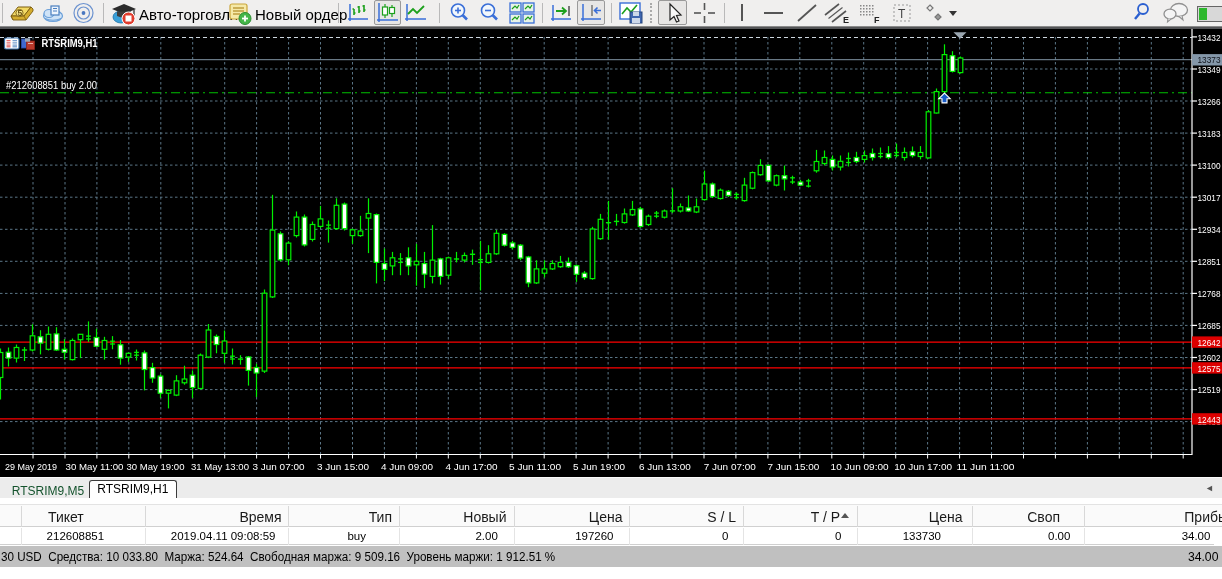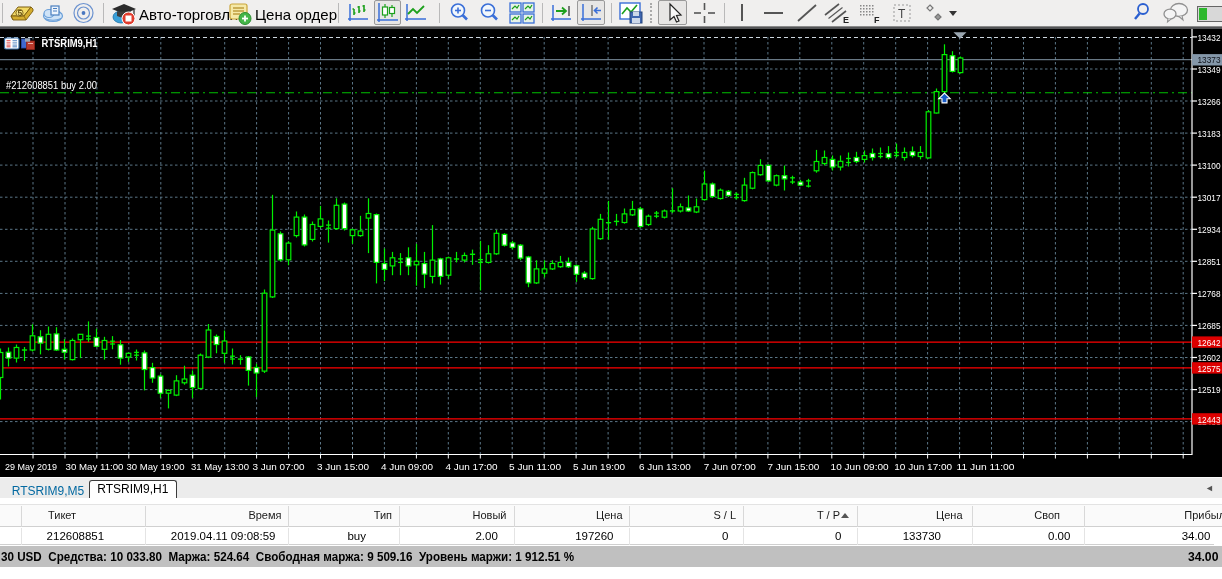--- a/index.html
+++ b/index.html
@@ -1,30 +1,30 @@
 <!DOCTYPE html>
 <html><head><meta charset="utf-8">
 <style>
 *{margin:0;padding:0;box-sizing:border-box}
 html,body{width:1222px;height:579px;overflow:hidden;background:#fff;font-family:"Liberation Sans",sans-serif}
 .abs{position:absolute}
 #toolbar{position:absolute;left:0;top:0;width:1222px;height:25.5px;background:#f0efee}
 #darkstrip{position:absolute;left:0;top:25.5px;width:1222px;height:3px;background:#535456;border-top:1px solid #8a8a8a}
 #chart{position:absolute;left:0;top:28.5px;width:1222px;height:448px;background:#000}
 #tabbar{position:absolute;left:0;top:476.5px;width:1222px;height:21px;background:#ececec;border-top:1px solid #fafafa}
-.tab-inactive{position:absolute;left:2px;top:6px;color:#0369a1;font-size:12px}
+.tab-inactive{position:absolute;left:2px;top:6px;color:#14532d;font-size:12px}
 .tab-active{position:absolute;left:88.9px;top:2px;width:88px;height:19.5px;background:#fff;border:1.5px solid #3c3c3c;border-bottom:none;border-radius:3px 3px 0 0;color:#000;font-size:12px;text-align:center;line-height:17px}
 #tblwrap{position:absolute;left:0;top:497.5px;width:1222px;height:48.5px;background:#fff}
 #thead{position:absolute;left:0;top:6px;width:1222px;height:23px;background:#fafafa;border-top:1px solid #e3e3e3;border-bottom:1px solid #d0d0d0}
 #trow{position:absolute;left:0;top:30px;width:1214px;height:17.7px;background:#fff;border-bottom:1px solid #d0d0d0}
 .hsep{position:absolute;top:1px;width:1px;height:21px;background:#d8d8d8}
 .rsep{position:absolute;top:0;width:1px;height:17px;background:#e4e4e4}
-.ht{position:absolute;top:4.5px;font-size:11px;color:#1a1a1a;white-space:nowrap}
+.ht{position:absolute;top:4.5px;font-size:14px;color:#1a1a1a;white-space:nowrap}
 .rt{position:absolute;top:2.5px;font-size:11.5px;color:#000;white-space:nowrap}
-#status{position:absolute;left:0;top:545.7px;width:1222px;height:21.6px;background:#c0c0c0;font-weight:bold;font-size:12.2px;color:#000}
+#status{position:absolute;left:0;top:545.7px;width:1222px;height:21.6px;background:#c0c0c0;font-weight:normal;font-size:12.2px;color:#000}
 .sep{position:absolute;top:3px;width:1px;height:20px;background:#b9b9b9}
 .ticon{position:absolute;top:1px}
 .pressed{position:absolute;background:#e7e6e5;border:1px solid #9a9a9a;border-radius:2px}
 .ttext{position:absolute;top:6px;font-size:15px;color:#000;white-space:nowrap}
 </style></head>
 <body>
 <div id="toolbar">
 <div class="sep" style="left:2px"></div>
 <svg class="ticon" style="left:9px" width="26" height="24" viewBox="0 0 26 24">
 <path d="M2 15 L9 6 L22 6 L15 15 Z" fill="#f2d964" stroke="#7a5c10" stroke-width="1"></path>
@@ -58,21 +58,21 @@
 <span class="ttext" style="left:139px">Авто-торговля</span>
 <svg class="ticon" style="left:227px" width="26" height="25" viewBox="0 0 26 25">
 <rect x="3" y="3" width="17" height="15" rx="2" fill="#f5e9a8" stroke="#caa53a" stroke-width="1.2"></rect>
 <line x1="6" y1="7" x2="17" y2="7" stroke="#b5922e" stroke-width="1.3"></line>
 <line x1="6" y1="10" x2="17" y2="10" stroke="#b5922e" stroke-width="1.3"></line>
 <line x1="6" y1="13" x2="13" y2="13" stroke="#b5922e" stroke-width="1.3"></line>
 <circle cx="18" cy="17.5" r="6" fill="#45b649" stroke="#2c8c30" stroke-width="1"></circle>
 <line x1="18" y1="14.5" x2="18" y2="20.5" stroke="#fff" stroke-width="1.8"></line>
 <line x1="15" y1="17.5" x2="21" y2="17.5" stroke="#fff" stroke-width="1.8"></line>
 </svg>
-<span class="ttext" style="left:255px">Цена ордер</span>
+<span class="ttext" style="left:255px">Новый ордер</span>
 <div class="sep" style="left:338px"></div>
 <svg class="ticon" style="left:346px" width="26" height="25" viewBox="0 0 26 25">
 <line x1="4" y1="3" x2="4" y2="20" stroke="#3a6fd8" stroke-width="1.5"></line>
 <line x1="2" y1="18" x2="22" y2="18" stroke="#3a6fd8" stroke-width="1.5"></line>
 <path d="M8 8 L8 14 M8 8 L6.5 8 M8 12 L9.5 12" stroke="#1ca01c" stroke-width="1.6" fill="none"></path>
 <path d="M13 5 L13 12 M13 6 L11.5 6 M13 10 L14.5 10" stroke="#1ca01c" stroke-width="1.6" fill="none"></path>
 <path d="M18 4 L18 11 M18 5 L16.5 5 M18 9 L19.5 9" stroke="#1ca01c" stroke-width="1.6" fill="none"></path>
 </svg>
 <div class="pressed" style="left:374px;top:0px;width:27px;height:25px"></div>
 <svg class="ticon" style="left:376px" width="24" height="25" viewBox="0 0 24 25">

